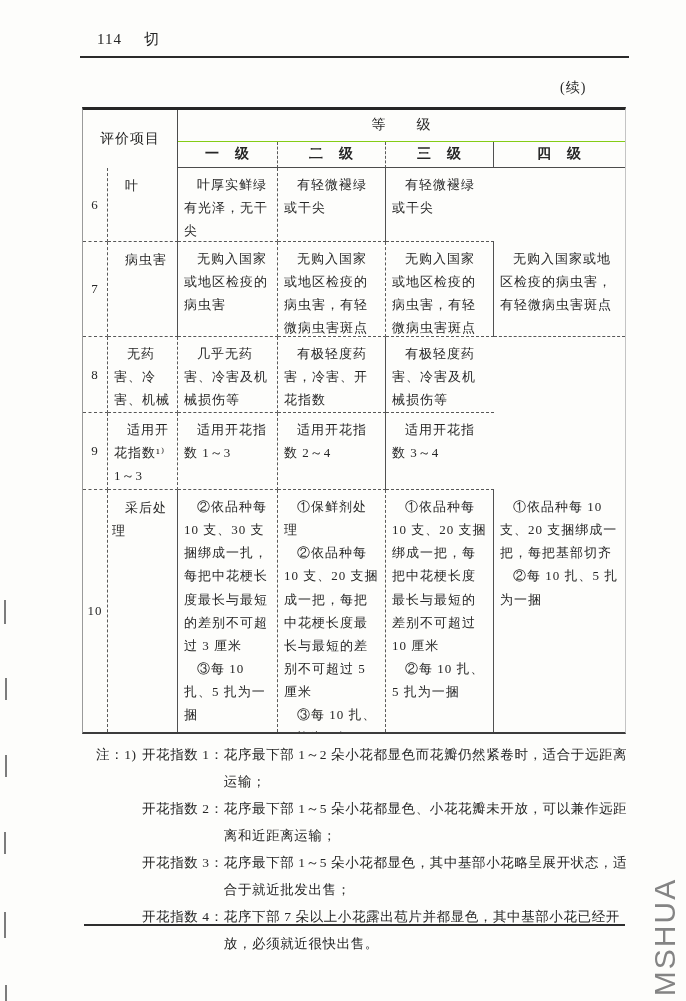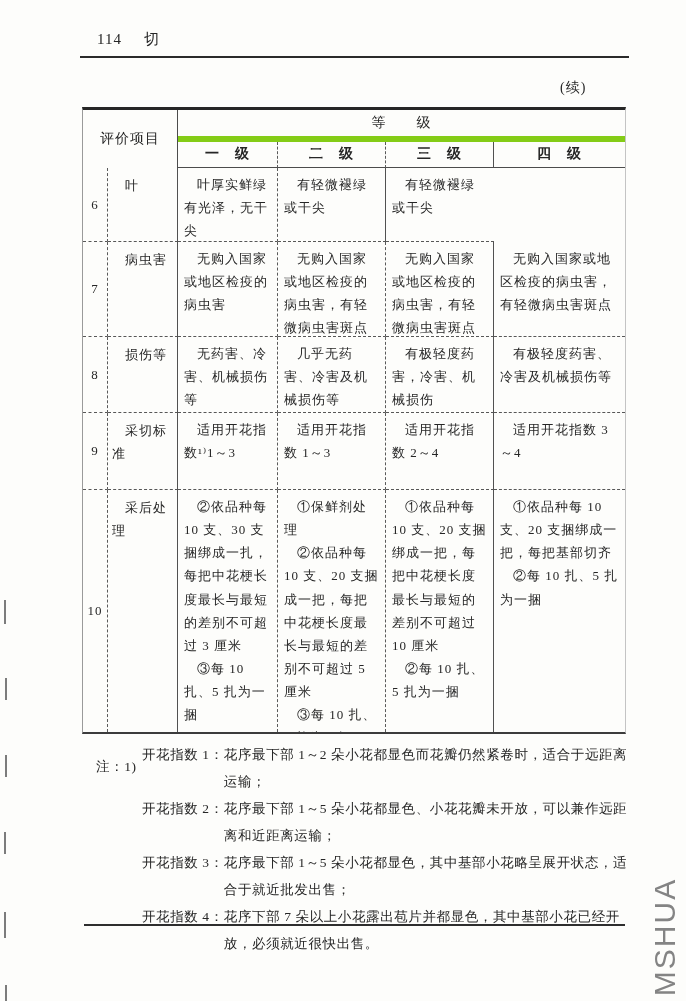--- a/index.html
+++ b/index.html
@@ -27,31 +27,31 @@
     border-left:1px solid #9a9a9a;
     border-right:1px solid #c4c4c4;
     font-size:13px;
     line-height:1.78;
     letter-spacing:1px;
   }
   .c{padding:5px 6px;box-sizing:border-box;text-indent:1em;overflow:hidden;}
   .c p{margin:0;text-indent:1em;}
   .hd{display:flex;align-items:center;justify-content:center;text-indent:0;padding:0;font-size:14px;}
   .h-item{grid-column:1/3;grid-row:1/3;border-right:1px solid #4c4c4c;}
-  .h-grade{grid-column:3/7;grid-row:1;border-bottom:6px solid #84cc16;}
+  .h-grade{grid-column:3/7;grid-row:1;border-bottom:1px solid #84cc16;}
   .sub{grid-row:2;border-bottom:1px solid #4c4c4c;font-weight:bold;}
   .vr{border-right:1px dashed #5a5a5a;}
   .vrs{border-right:1px solid #515151;}
   .hb{border-bottom:1px dashed #575757;}
   .numcell{display:flex;align-items:center;justify-content:center;text-indent:0;padding:0;font-size:13px;}
   .namecell{padding:6px 4px 5px 4px;}
   
   .notes{position:absolute;left:96px;top:741px;width:536px;font-size:13.5px;line-height:2.0;letter-spacing:0.6px;}
   .note-row{display:flex;align-items:flex-start;}
-  .note-prefix{width:46px;flex:0 0 46px;margin-top:12px;}
+  .note-prefix{width:46px;flex:0 0 46px;}
   .note-label{flex:0 0 auto;white-space:nowrap;}
   .note-text{flex:1 1 auto;}
   .footer-rule{position:absolute;top:924px;left:84px;width:541px;height:2px;background:#2e2e2e;}
   
   .watermark{
     position:absolute;left:598px;top:919px;width:134px;height:36px;
     transform:rotate(-90deg);
     font-family:"Liberation Sans","DejaVu Sans",sans-serif;
     font-size:30px;color:#848484;letter-spacing:2px;
     text-align:center;line-height:36px;
@@ -88,28 +88,26 @@
     <div class="c hb" style="grid-row:3">有轻微褪绿或干尖</div>
 
     <div class="c numcell vr hb" style="grid-row:4">7</div>
     <div class="c namecell vrs hb" style="grid-row:4">病虫害</div>
     <div class="c vr hb" style="grid-row:4">无购入国家或地区检疫的病虫害</div>
     <div class="c vr hb" style="grid-row:4">无购入国家或地区检疫的病虫害，有轻微病虫害斑点</div>
     <div class="c vrs hb" style="grid-row:4">无购入国家或地区检疫的病虫害，有轻微病虫害斑点</div>
     <div class="c hb" style="grid-row:4">无购入国家或地区检疫的病虫害，有轻微病虫害斑点</div>
 
     <div class="c numcell vr hb" style="grid-row:5">8</div>
-    <div class="c namecell vrs hb" style="grid-row:5">损伤等</div>
     <div class="c vr hb" style="grid-row:5">无药害、冷害、机械损伤等</div>
     <div class="c vr hb" style="grid-row:5">几乎无药害、冷害及机械损伤等</div>
-    <div class="c vrs hb" style="grid-row:5">有极轻度药害，冷害、机械损伤</div>
+    <div class="c vrs hb" style="grid-row:5">有极轻度药害，冷害、开花指数</div>
     <div class="c hb" style="grid-row:5">有极轻度药害、冷害及机械损伤等</div>
 
     <div class="c numcell vr hb" style="grid-row:6">9</div>
-    <div class="c namecell vrs hb" style="grid-row:6">采切标准</div>
     <div class="c vr hb" style="grid-row:6">适用开花指数¹⁾1～3</div>
     <div class="c vr hb" style="grid-row:6">适用开花指数 1～3</div>
     <div class="c vrs hb" style="grid-row:6">适用开花指数 2～4</div>
     <div class="c hb" style="grid-row:6">适用开花指数 3～4</div>
 
     <div class="c numcell vr" style="grid-row:7">10</div>
     <div class="c namecell vrs" style="grid-row:7">采后处理</div>
     <div class="c vr" style="grid-row:7">
         <p>②依品种每 10 支、30 支捆绑成一扎，每把中花梗长度最长与最短的差别不可超过 3 厘米</p>
         <p>③每 10 扎、5 扎为一捆</p>

